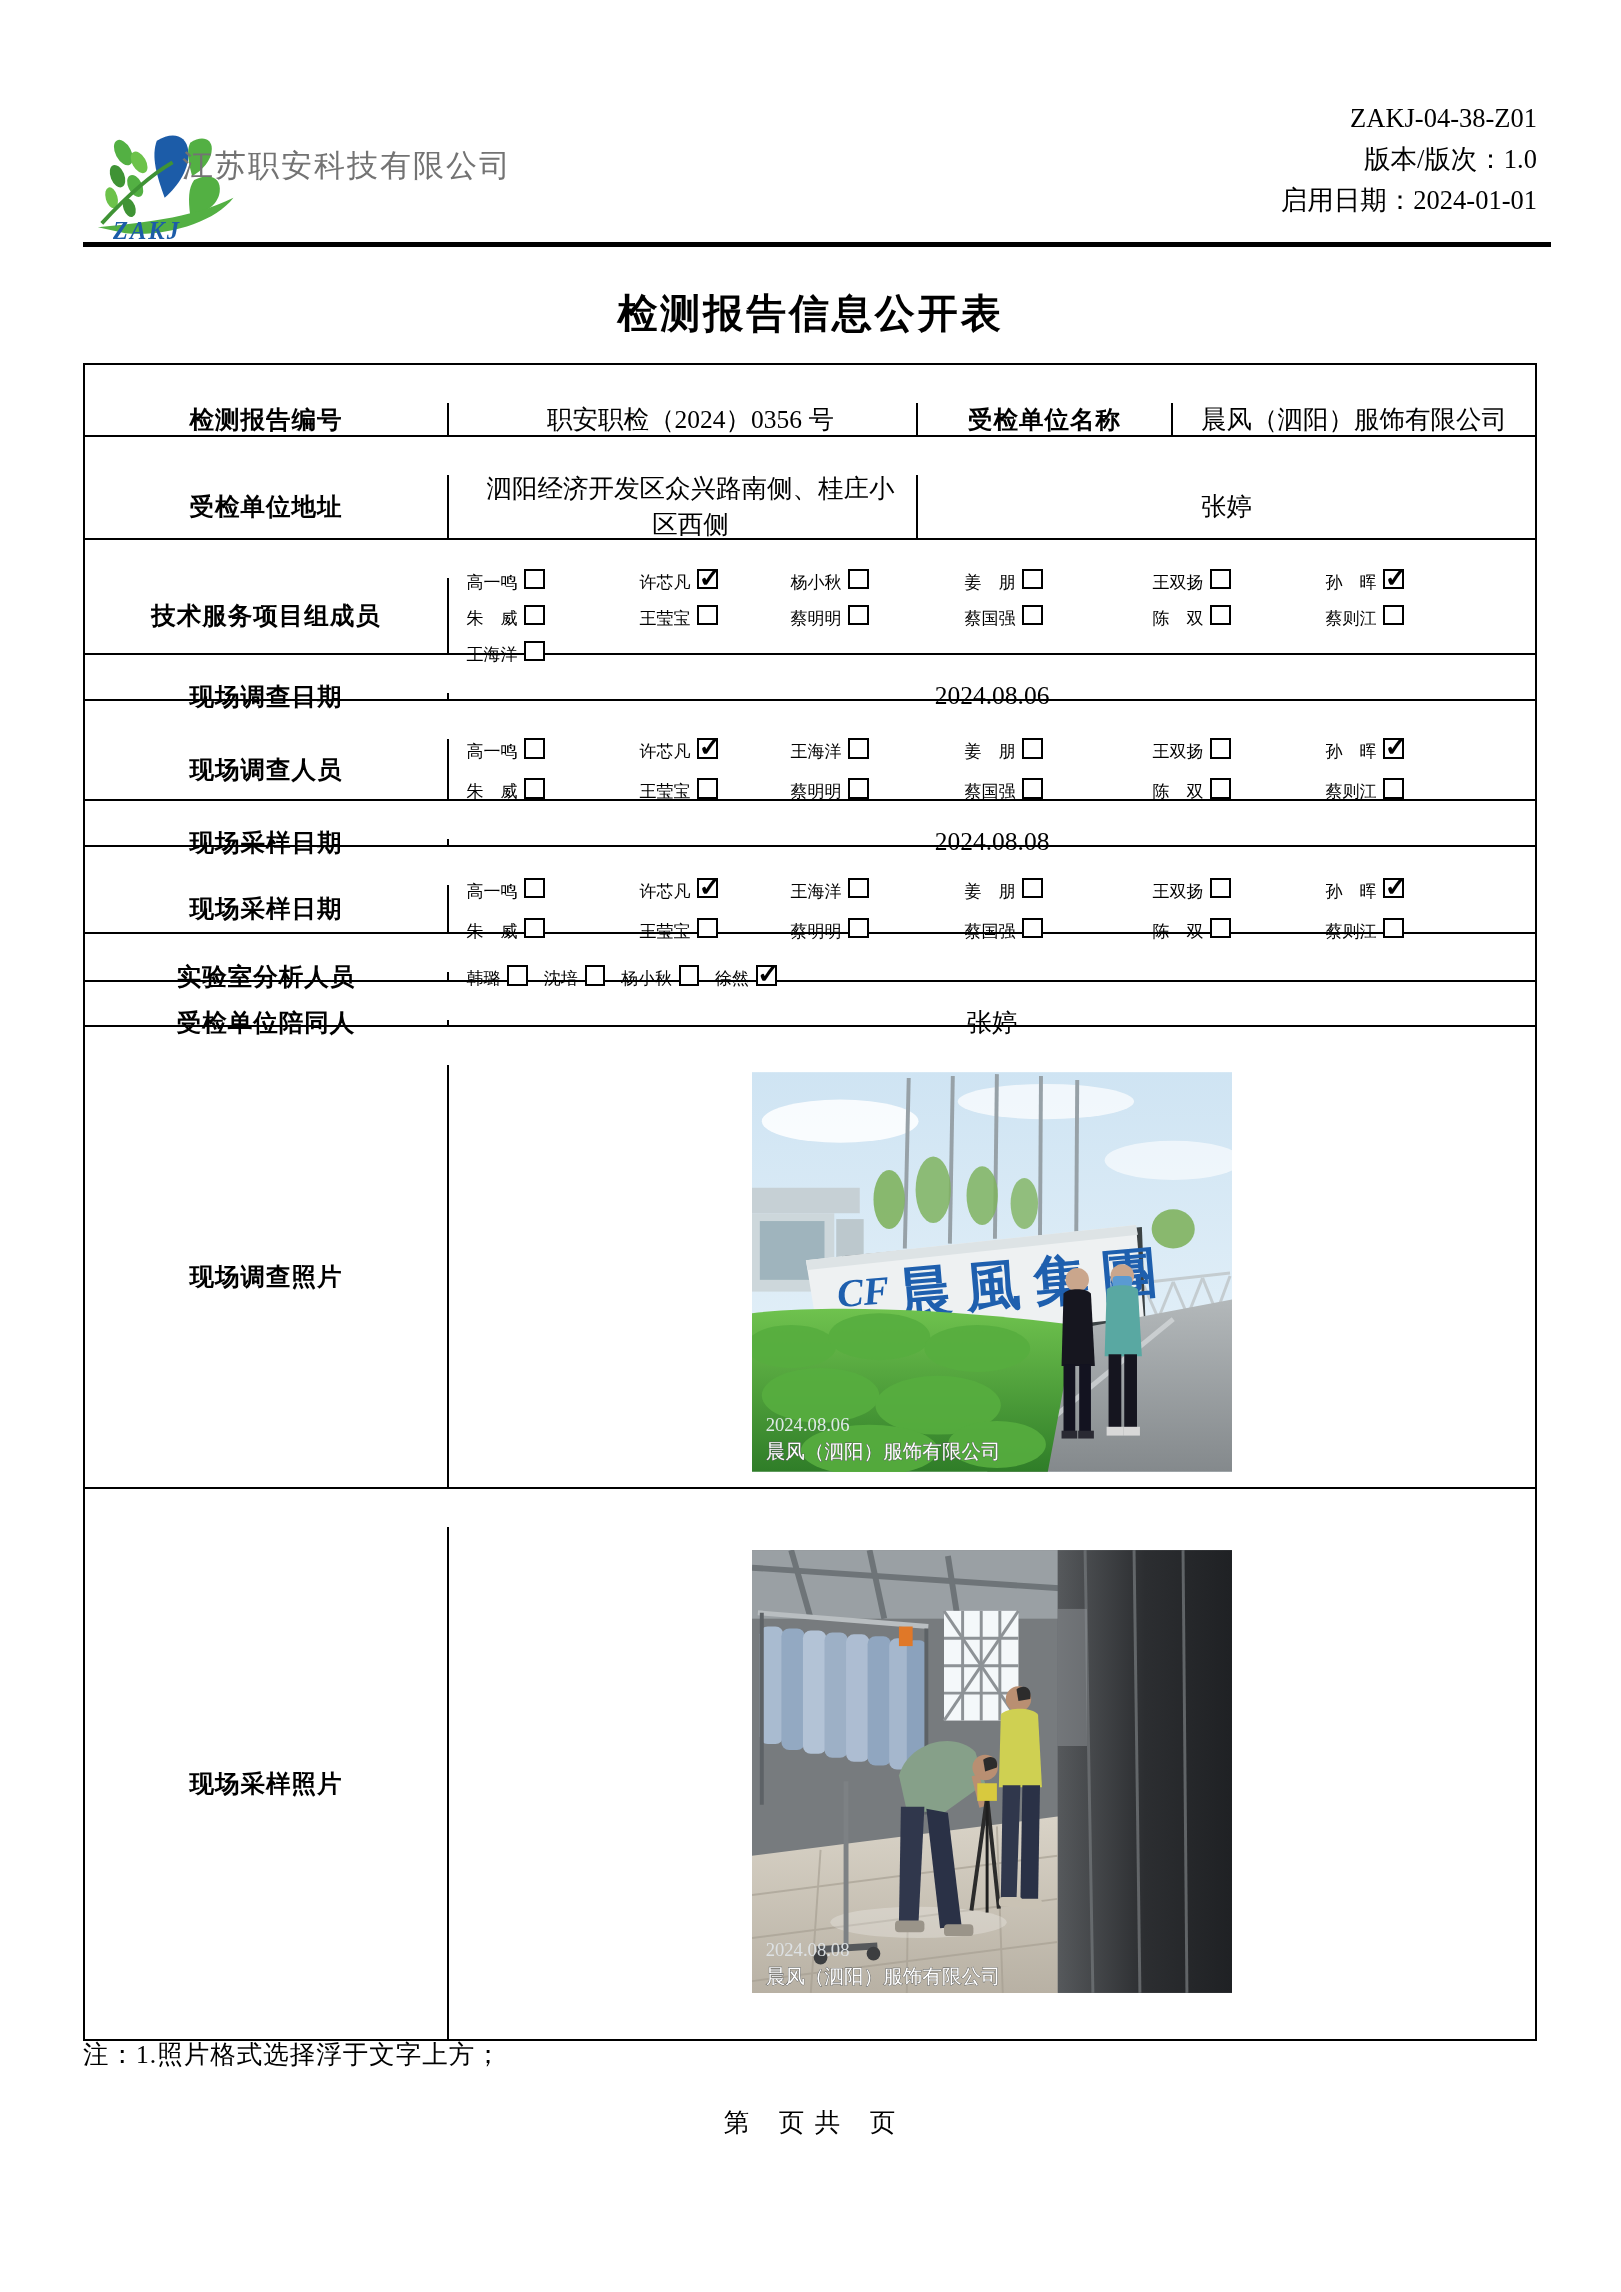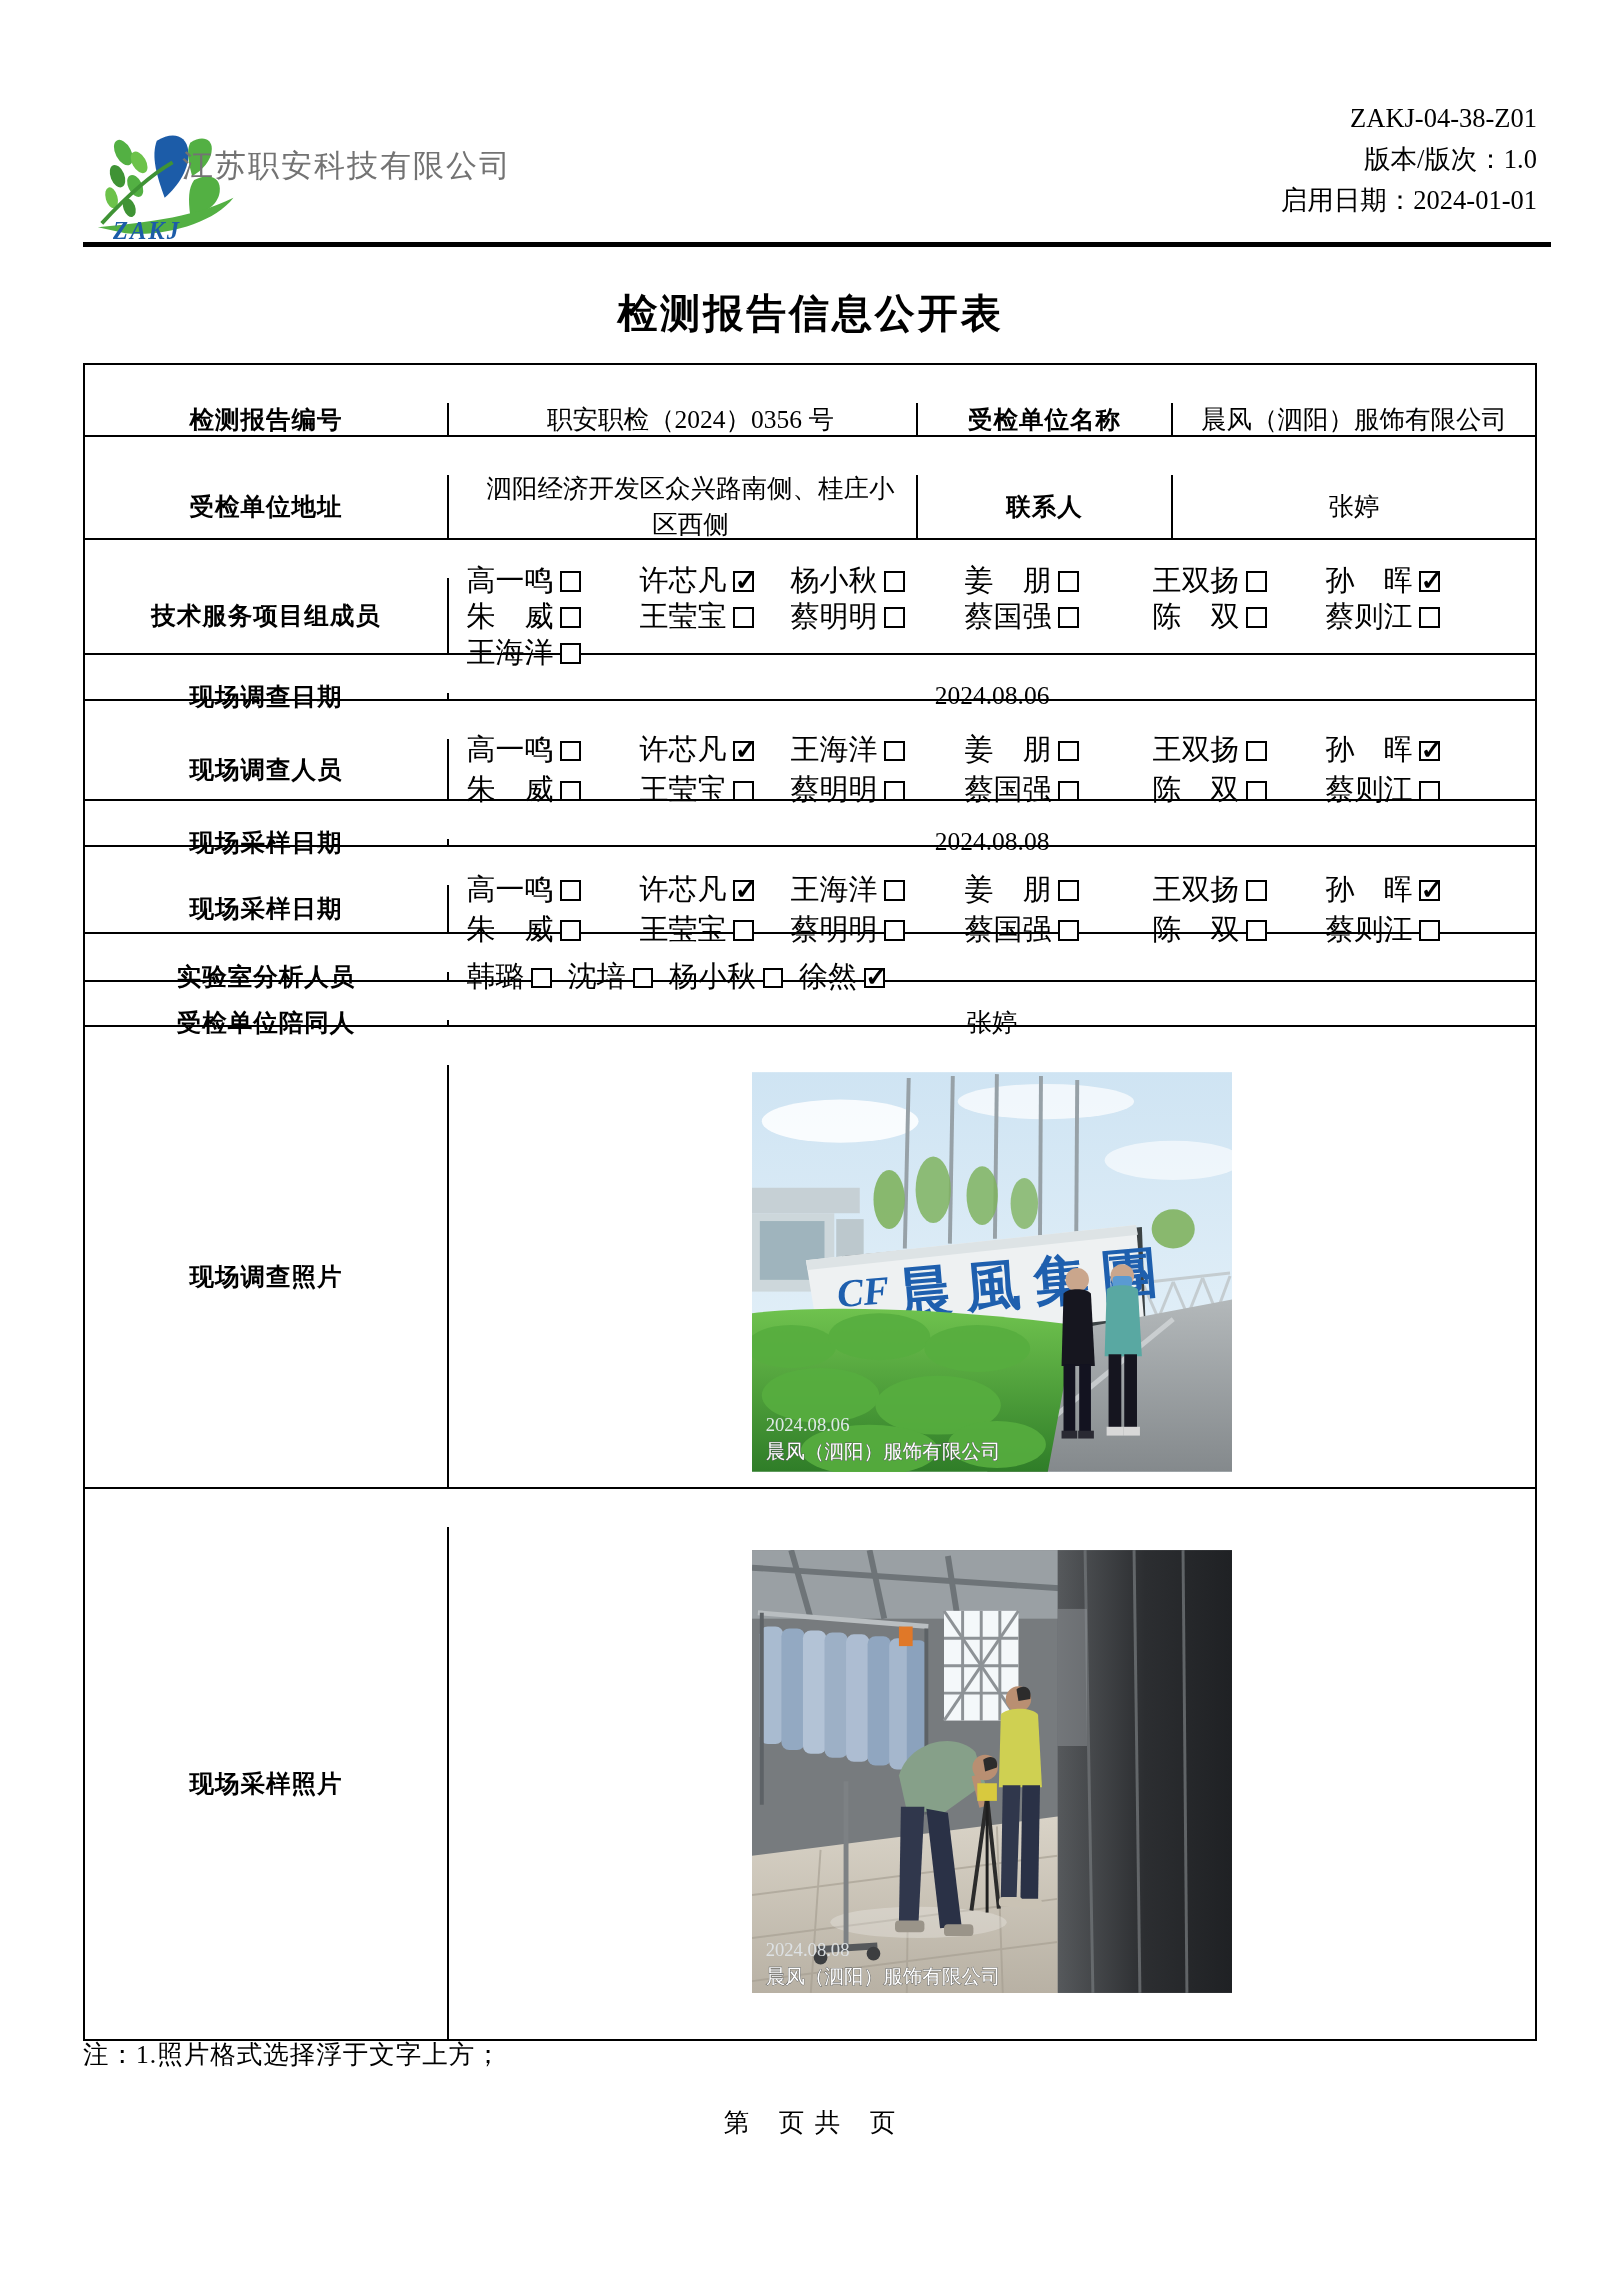--- a/index.html
+++ b/index.html
@@ -41,21 +41,21 @@
   }
   .vcell { flex:1; display:flex; align-items:center; font-size:25.5px; }
   .vcell.center { justify-content:center; text-align:center; }
   .w479 { width:469px; flex:none;padding-left:16px; }
   .addr { max-width:416px; margin:0 auto; line-height:36px; }
   
   .mlines { width:100%; padding:2.9px 0 0 17.6px; }
   .mline { display:flex; align-items:center; }
   .r-team .mline { height:36px; }
   .r-two .mline { height:40px; }
-  .slot { display:inline-block; white-space:pre; font-size:29px; }
+  .slot { display:inline-block; white-space:pre; font-size:17px; }
   .mline .slot:nth-child(1){ width:173px; }
   .mline .slot:nth-child(2){ width:151px; }
   .mline .slot:nth-child(3){ width:174px; }
   .mline .slot:nth-child(4){ width:188px; }
   .mline .slot:nth-child(5){ width:173px; }
   .mline .slot:nth-child(6){ width:157px; }
   .lab-line .slot { width:auto !important; margin-right:15.7px; }
   .nm { white-space:pre; }
   .cb {
     display:inline-block; width:20.6px; height:20.6px; border:2.9px solid #000;
@@ -111,21 +111,20 @@
       <div class="cell vcell center bR w479">职安职检（2024）0356 号</div>
       <div class="cell lcell bR" style="width:255px">受检单位名称</div>
       <div class="cell vcell center">晨风（泗阳）服饰有限公司</div>
     </div>
 
     <div class="trow" style="height:103px">
       <div class="cell lcell bR">受检单位地址</div>
       <div class="cell vcell center bR w479">
         <div class="addr">泗阳经济开发区众兴路南侧、桂庄小区西侧</div>
       </div>
-      <div class="cell lcell bR" style="width:255px">联系人</div>
       <div class="cell vcell center">张婷</div>
     </div>
 
     <div class="trow" style="height:115px">
       <div class="cell lcell bR">技术服务项目组成员</div>
       <div class="cell vcell">
         <div class="mlines r-team">
             <div class="mline">
               <span class="slot"><span class="nm">高一鸣</span><span class="cb"></span></span>
               <span class="slot"><span class="nm">许芯凡</span><span class="cb checked"></span></span>

